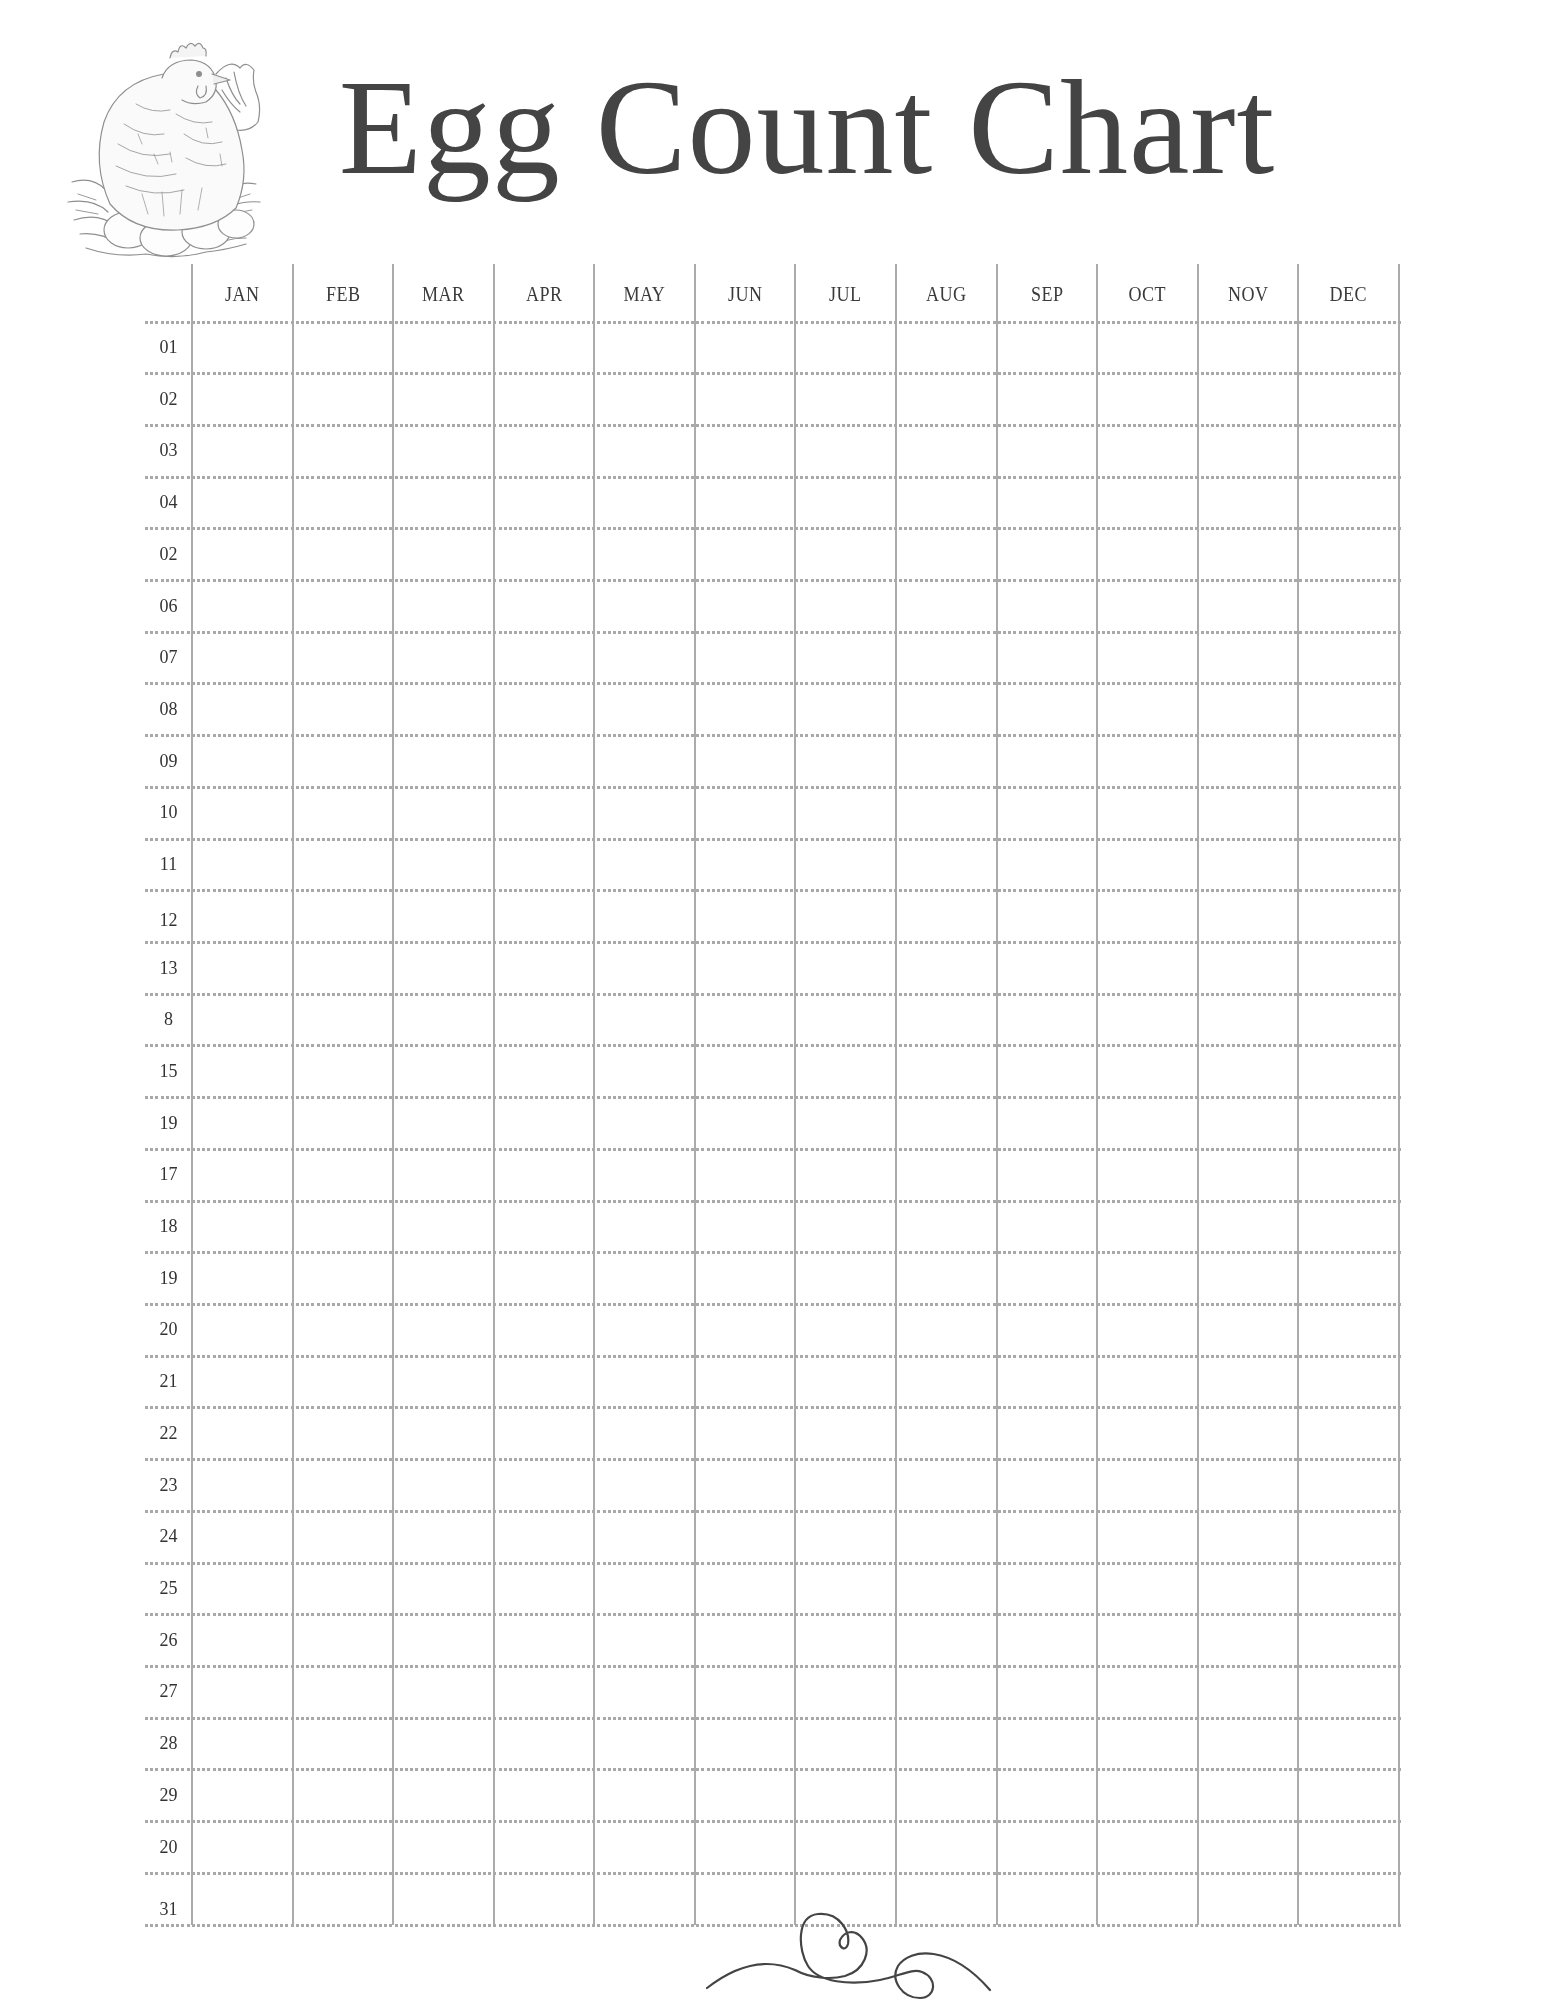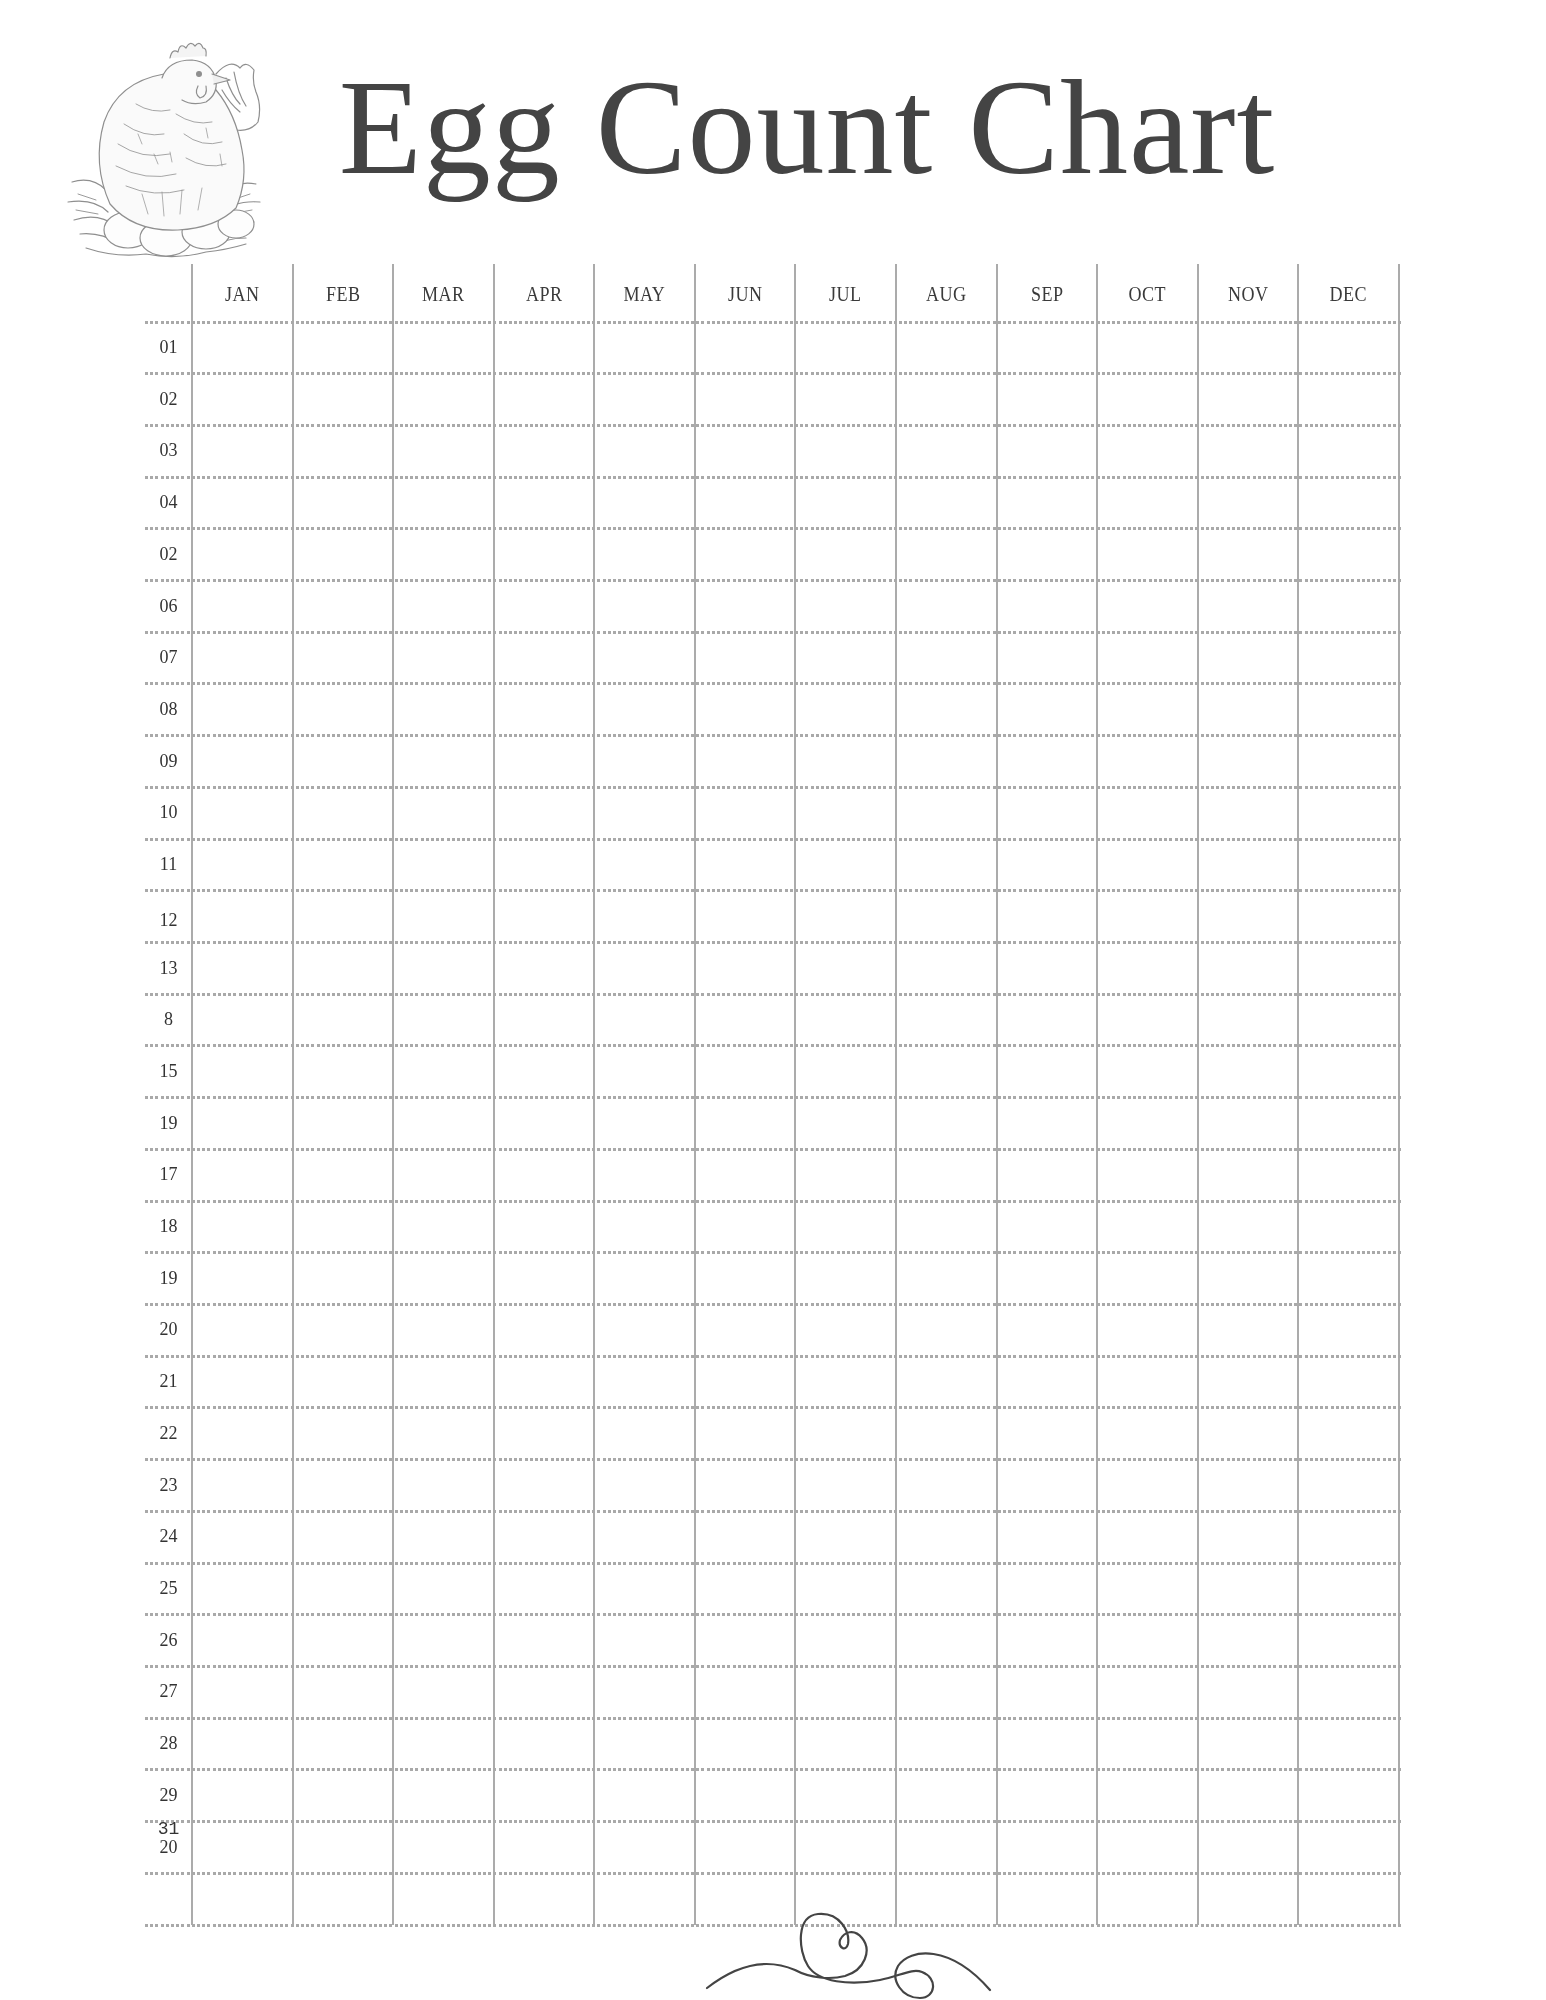--- a/index.html
+++ b/index.html
@@ -569,21 +569,21 @@
     <div class="cell" style="left: 249.16px; top: 1559.59px; width: 98.58px; height: 47.71px;"></div>
     <div class="cell" style="left: 349.74px; top: 1559.59px; width: 98.58px; height: 47.71px;"></div>
     <div class="cell" style="left: 450.32px; top: 1559.59px; width: 98.58px; height: 47.71px;"></div>
     <div class="cell" style="left: 550.9px; top: 1559.59px; width: 98.58px; height: 47.71px;"></div>
     <div class="cell" style="left: 651.48px; top: 1559.59px; width: 98.58px; height: 47.71px;"></div>
     <div class="cell" style="left: 752.06px; top: 1559.59px; width: 98.58px; height: 47.71px;"></div>
     <div class="cell" style="left: 852.64px; top: 1559.59px; width: 98.58px; height: 47.71px;"></div>
     <div class="cell" style="left: 953.22px; top: 1559.59px; width: 98.58px; height: 47.71px;"></div>
     <div class="cell" style="left: 1053.8px; top: 1559.59px; width: 98.58px; height: 47.71px;"></div>
     <div class="cell" style="left: 1154.38px; top: 1559.59px; width: 98.58px; height: 47.71px;"></div>
-    <div class="day-label" style="top: 1540px; height: 51.71px; line-height: 51.71px; font-family: Liberation Mono, monospace;">31</div>
+    <div class="day-label" style="top: 1620px; height: 51.71px; line-height: 51.71px;">31</div>
     <div class="cell" style="left: 48px; top: 1611.3px; width: 98.58px; height: 47.71px;"></div>
     <div class="cell" style="left: 148.58px; top: 1611.3px; width: 98.58px; height: 47.71px;"></div>
     <div class="cell" style="left: 249.16px; top: 1611.3px; width: 98.58px; height: 47.71px;"></div>
     <div class="cell" style="left: 349.74px; top: 1611.3px; width: 98.58px; height: 47.71px;"></div>
     <div class="cell" style="left: 450.32px; top: 1611.3px; width: 98.58px; height: 47.71px;"></div>
     <div class="cell" style="left: 550.9px; top: 1611.3px; width: 98.58px; height: 47.71px;"></div>
     <div class="cell" style="left: 651.48px; top: 1611.3px; width: 98.58px; height: 47.71px;"></div>
     <div class="cell" style="left: 752.06px; top: 1611.3px; width: 98.58px; height: 47.71px;"></div>
     <div class="cell" style="left: 852.64px; top: 1611.3px; width: 98.58px; height: 47.71px;"></div>
     <div class="cell" style="left: 953.22px; top: 1611.3px; width: 98.58px; height: 47.71px;"></div>

